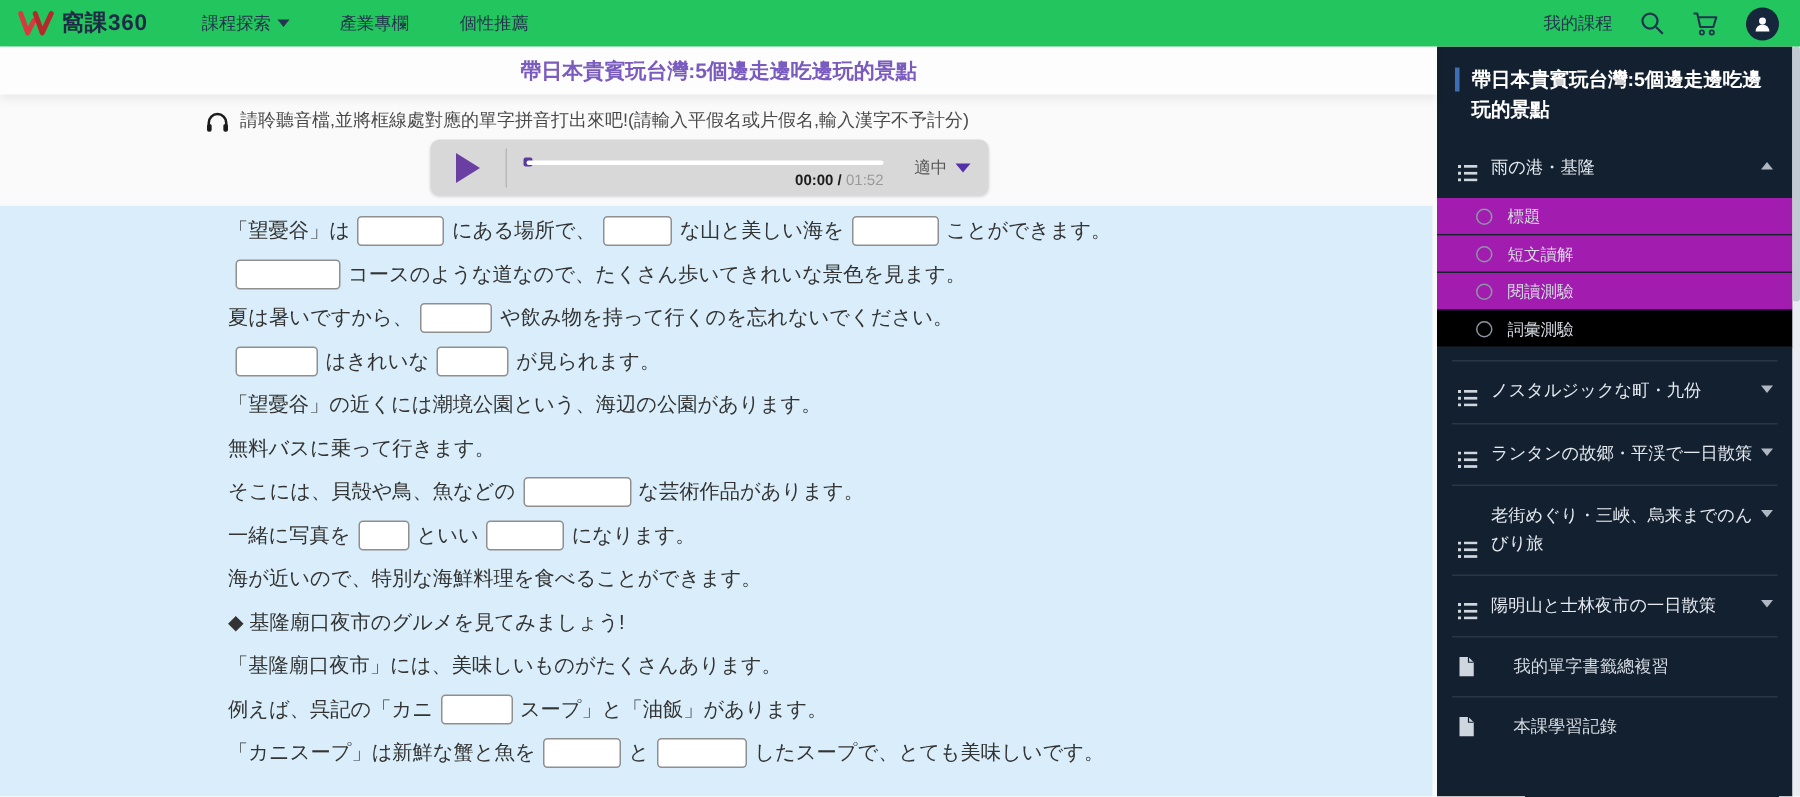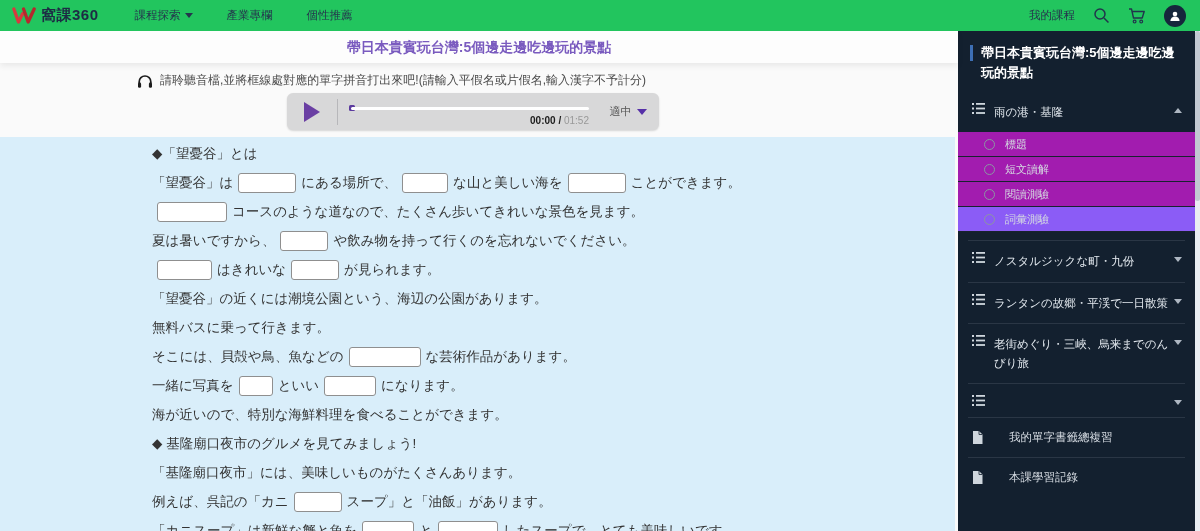--- a/index.html
+++ b/index.html
@@ -57,26 +57,26 @@
   .blank { height:20px; border:1px solid #8f8f8f; border-radius:3px; background:#fff;
     margin:0 5px; font-size:13px; padding:0 4px; outline:none; flex:none; }
 
   
   .sidebar { position:absolute; top:31px; left:958px; width:237px; height:500px; background:#13202f;
     overflow:hidden; }
   .sb-title { display:flex; gap:8px; padding:12px 14px 10px 12px; }
   .sb-accent { width:3px; height:16px; background:#3d6fb5; margin-top:2px; flex:none; }
   .sb-title-text { font-size:13px; font-weight:700; color:#fff; line-height:1.5; }
   .sb-sep { height:1px; background:#2a3645; margin:0 10px; }
-  .sb-section-header { display:flex; align-items:flex-start; gap:9px; padding:11px 26px 11px 14px;
+  .sb-section-header { display:flex; align-items:flex-end; gap:9px; padding:11px 26px 11px 14px;
     font-size:11.5px; color:#e4eaf0; position:relative; cursor:pointer; line-height:1.6; }
   .sb-section-header .sb-caret { position:absolute; right:13px; top:16px; }
   .sb-item { display:flex; align-items:center; gap:10px; padding:0 14px 0 26px; height:25px;
     background:#a21caf; border-bottom:1px solid #18222f; font-size:11px; color:#d4dae1; cursor:pointer; }
-  .sb-item.active { background:#8b5cf6; }
+  .sb-item.active { background:#000000; }
   .radio { width:11px; height:11px; border:1.5px solid #8b96a3; border-radius:50%; flex:none; }
   .sb-gap { height:8px; }
   .sb-link { display:flex; align-items:center; gap:26px; padding:12px 14px; font-size:11.5px;
     color:#d4dae1; cursor:pointer; }
   .licon { flex:none; display:flex; align-items:center; }
 
   .scroll-strip { position:absolute; top:31px; right:0; width:5px; height:500px; background:#e9edf2; }
   .scroll-thumb { position:absolute; top:0; left:0; width:5px; height:170px; background:#c2c9d2; border-radius:3px; }
 </style>
 </head>
@@ -161,23 +161,20 @@
         </div>
         <div class="speed-zone">
           <span>適中</span>
           <span class="caret-down purple"></span>
         </div>
       </div>
     </div>
 
     <div class="content" id="content-lines">
         <div class="line">
-          <span>◆「望憂谷」とは</span>
-        </div>
-        <div class="line">
           <span>「望憂谷」は</span>
           <input type="text" class="blank" style="width: 58px;">
           <span>にある場所で、</span>
           <input type="text" class="blank" style="width: 46px;">
           <span>な山と美しい海を</span>
           <input type="text" class="blank" style="width: 58px;">
           <span>ことができます。</span>
         </div>
         <div class="line">
           <input type="text" class="blank" style="width: 70px;">
@@ -333,20 +330,21 @@
               <g fill="#cfd6dd">
                 <rect x="0" y="0" width="2" height="2"></rect>
                 <rect x="4" y="0" width="9" height="1.8"></rect>
                 <rect x="0" y="4.5" width="2" height="2"></rect>
                 <rect x="4" y="4.6" width="9" height="1.8"></rect>
                 <rect x="0" y="9" width="2" height="2"></rect>
                 <rect x="4" y="9.1" width="9" height="1.8"></rect>
               </g>
             </svg>
           </span>
+          <span>陽明山と士林夜市の一日散策</span>
           <span class="sb-caret caret-sm-down"></span>
         </div>
         <div class="sb-sep"></div>
         <div class="sb-link">
           <span class="licon">
             <svg width="11" height="13" viewBox="0 0 11 13">
               <path d="M1 0 h6 l3.5 3.5 V13 H1 z" fill="#cfd6dd"></path>
               <path d="M7 0 v3.5 h3.5" fill="none" stroke="#13202f" stroke-width="0.8"></path>
             </svg>
           </span>

